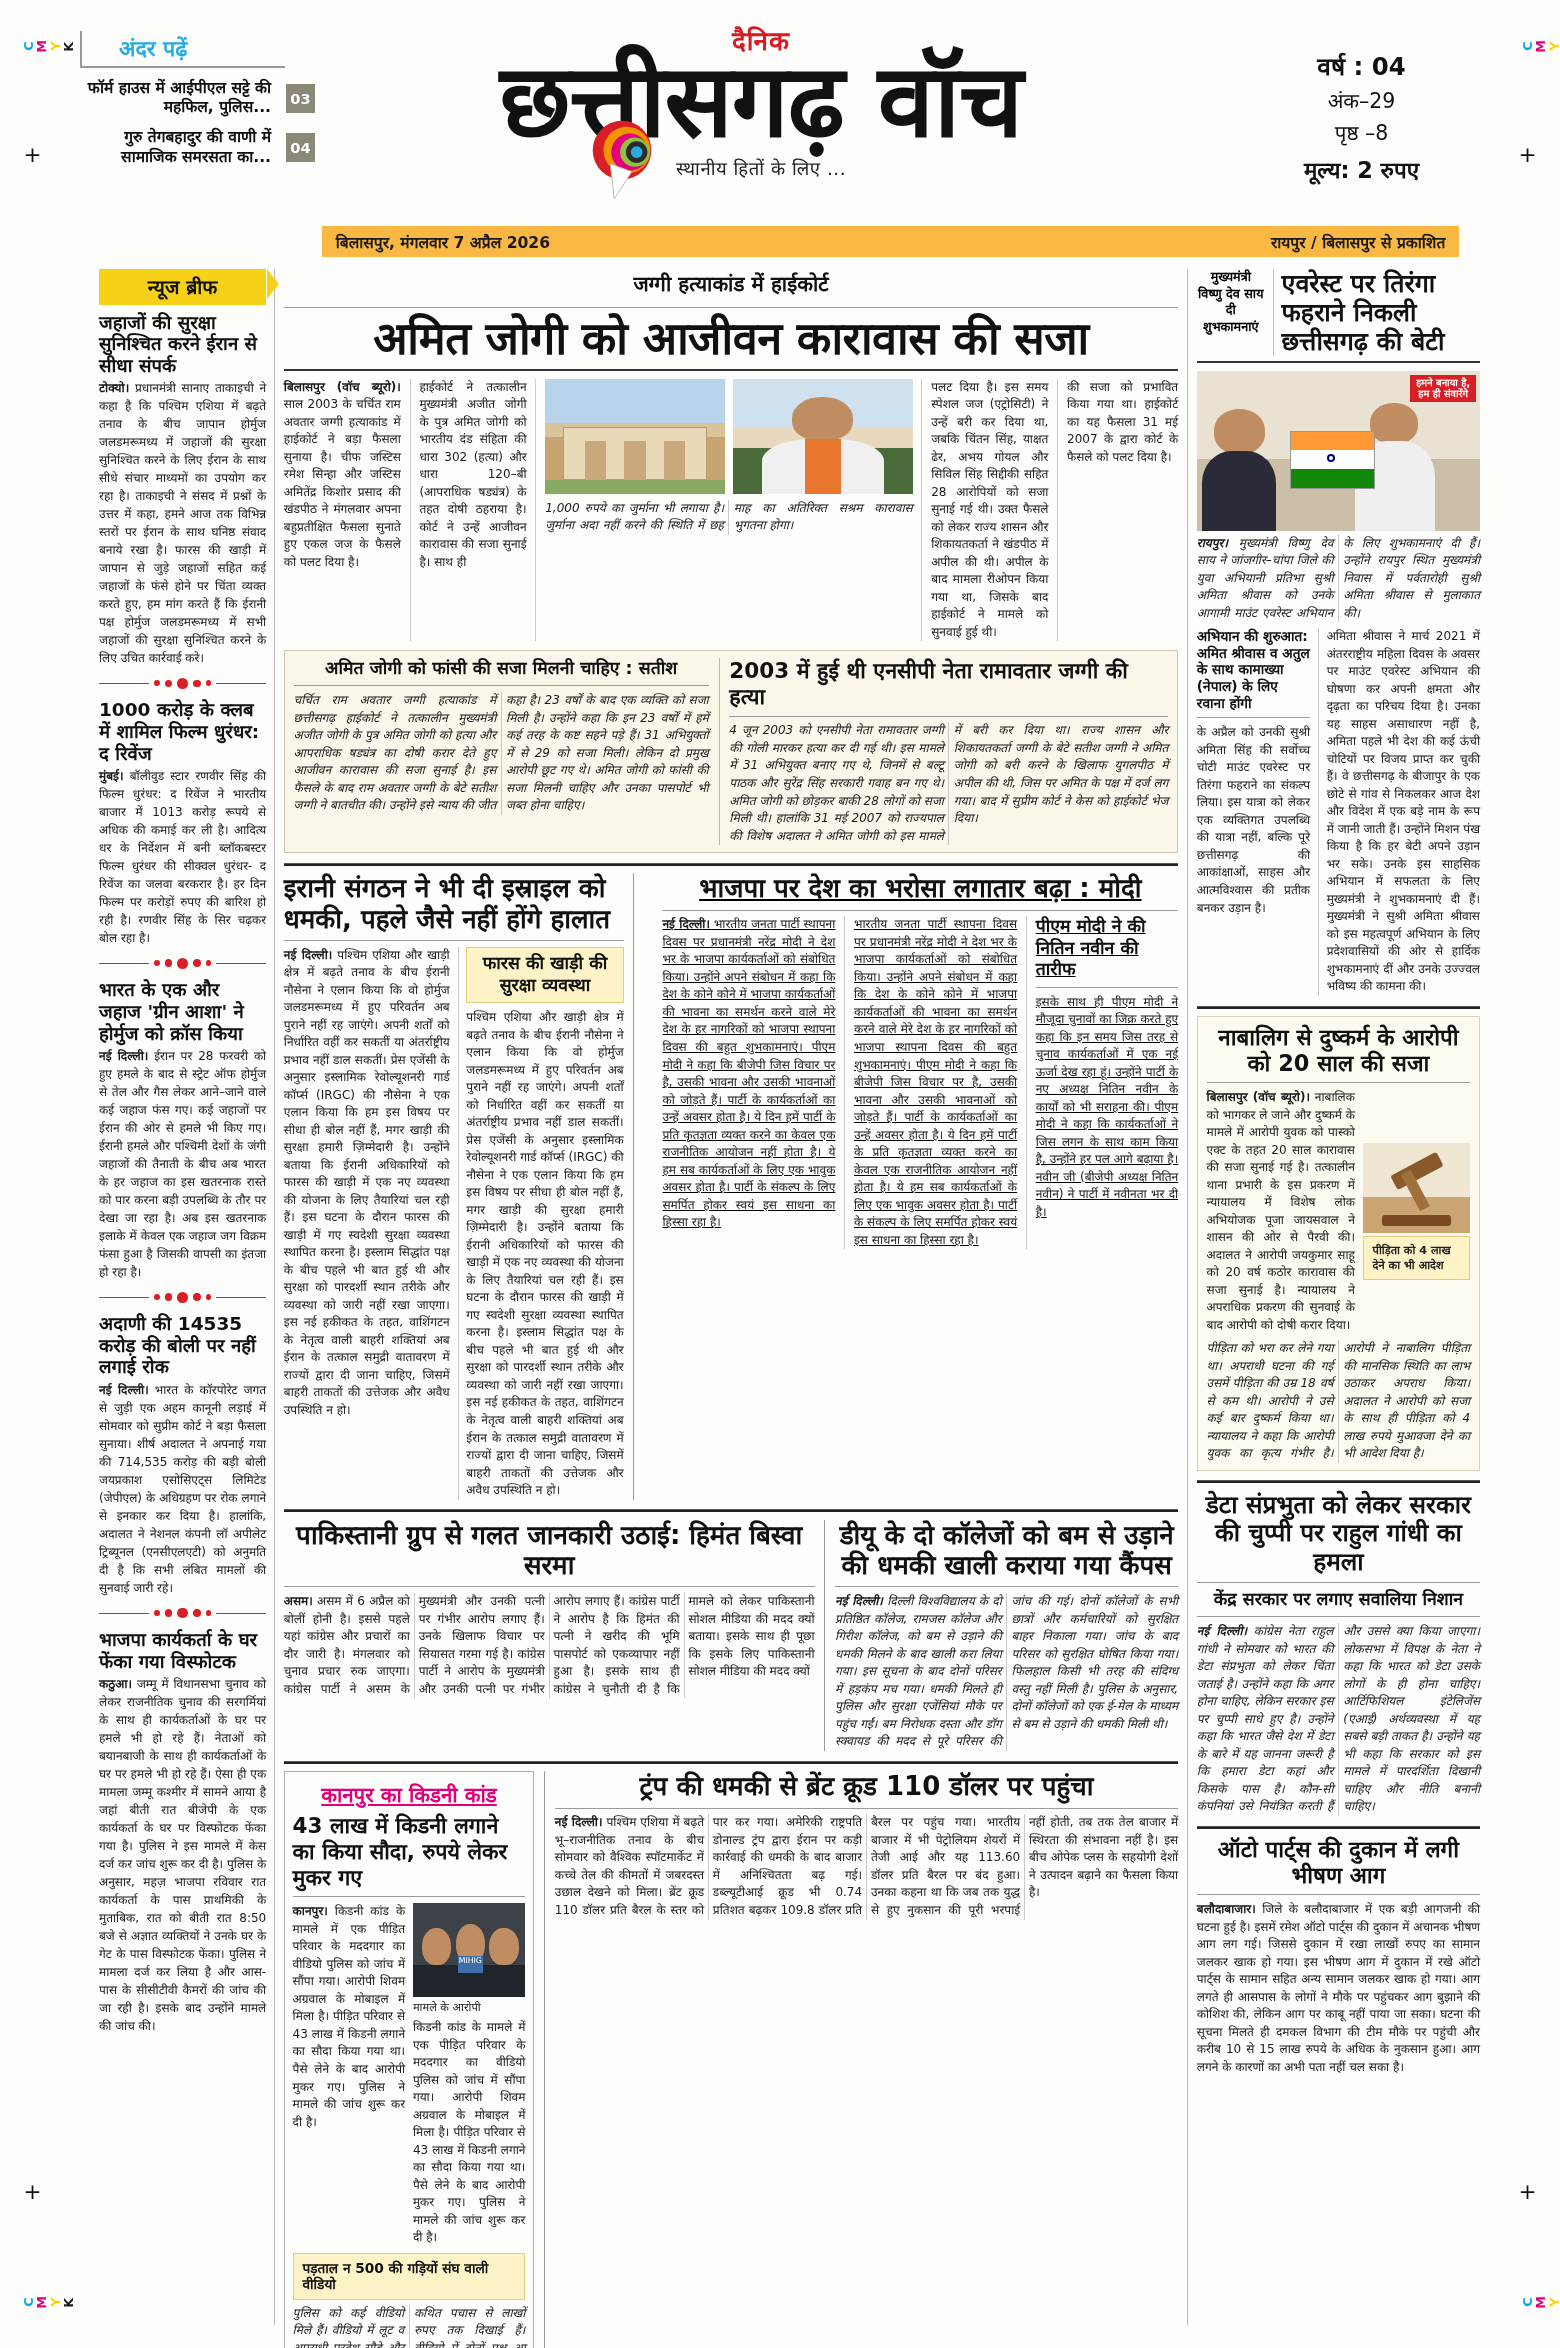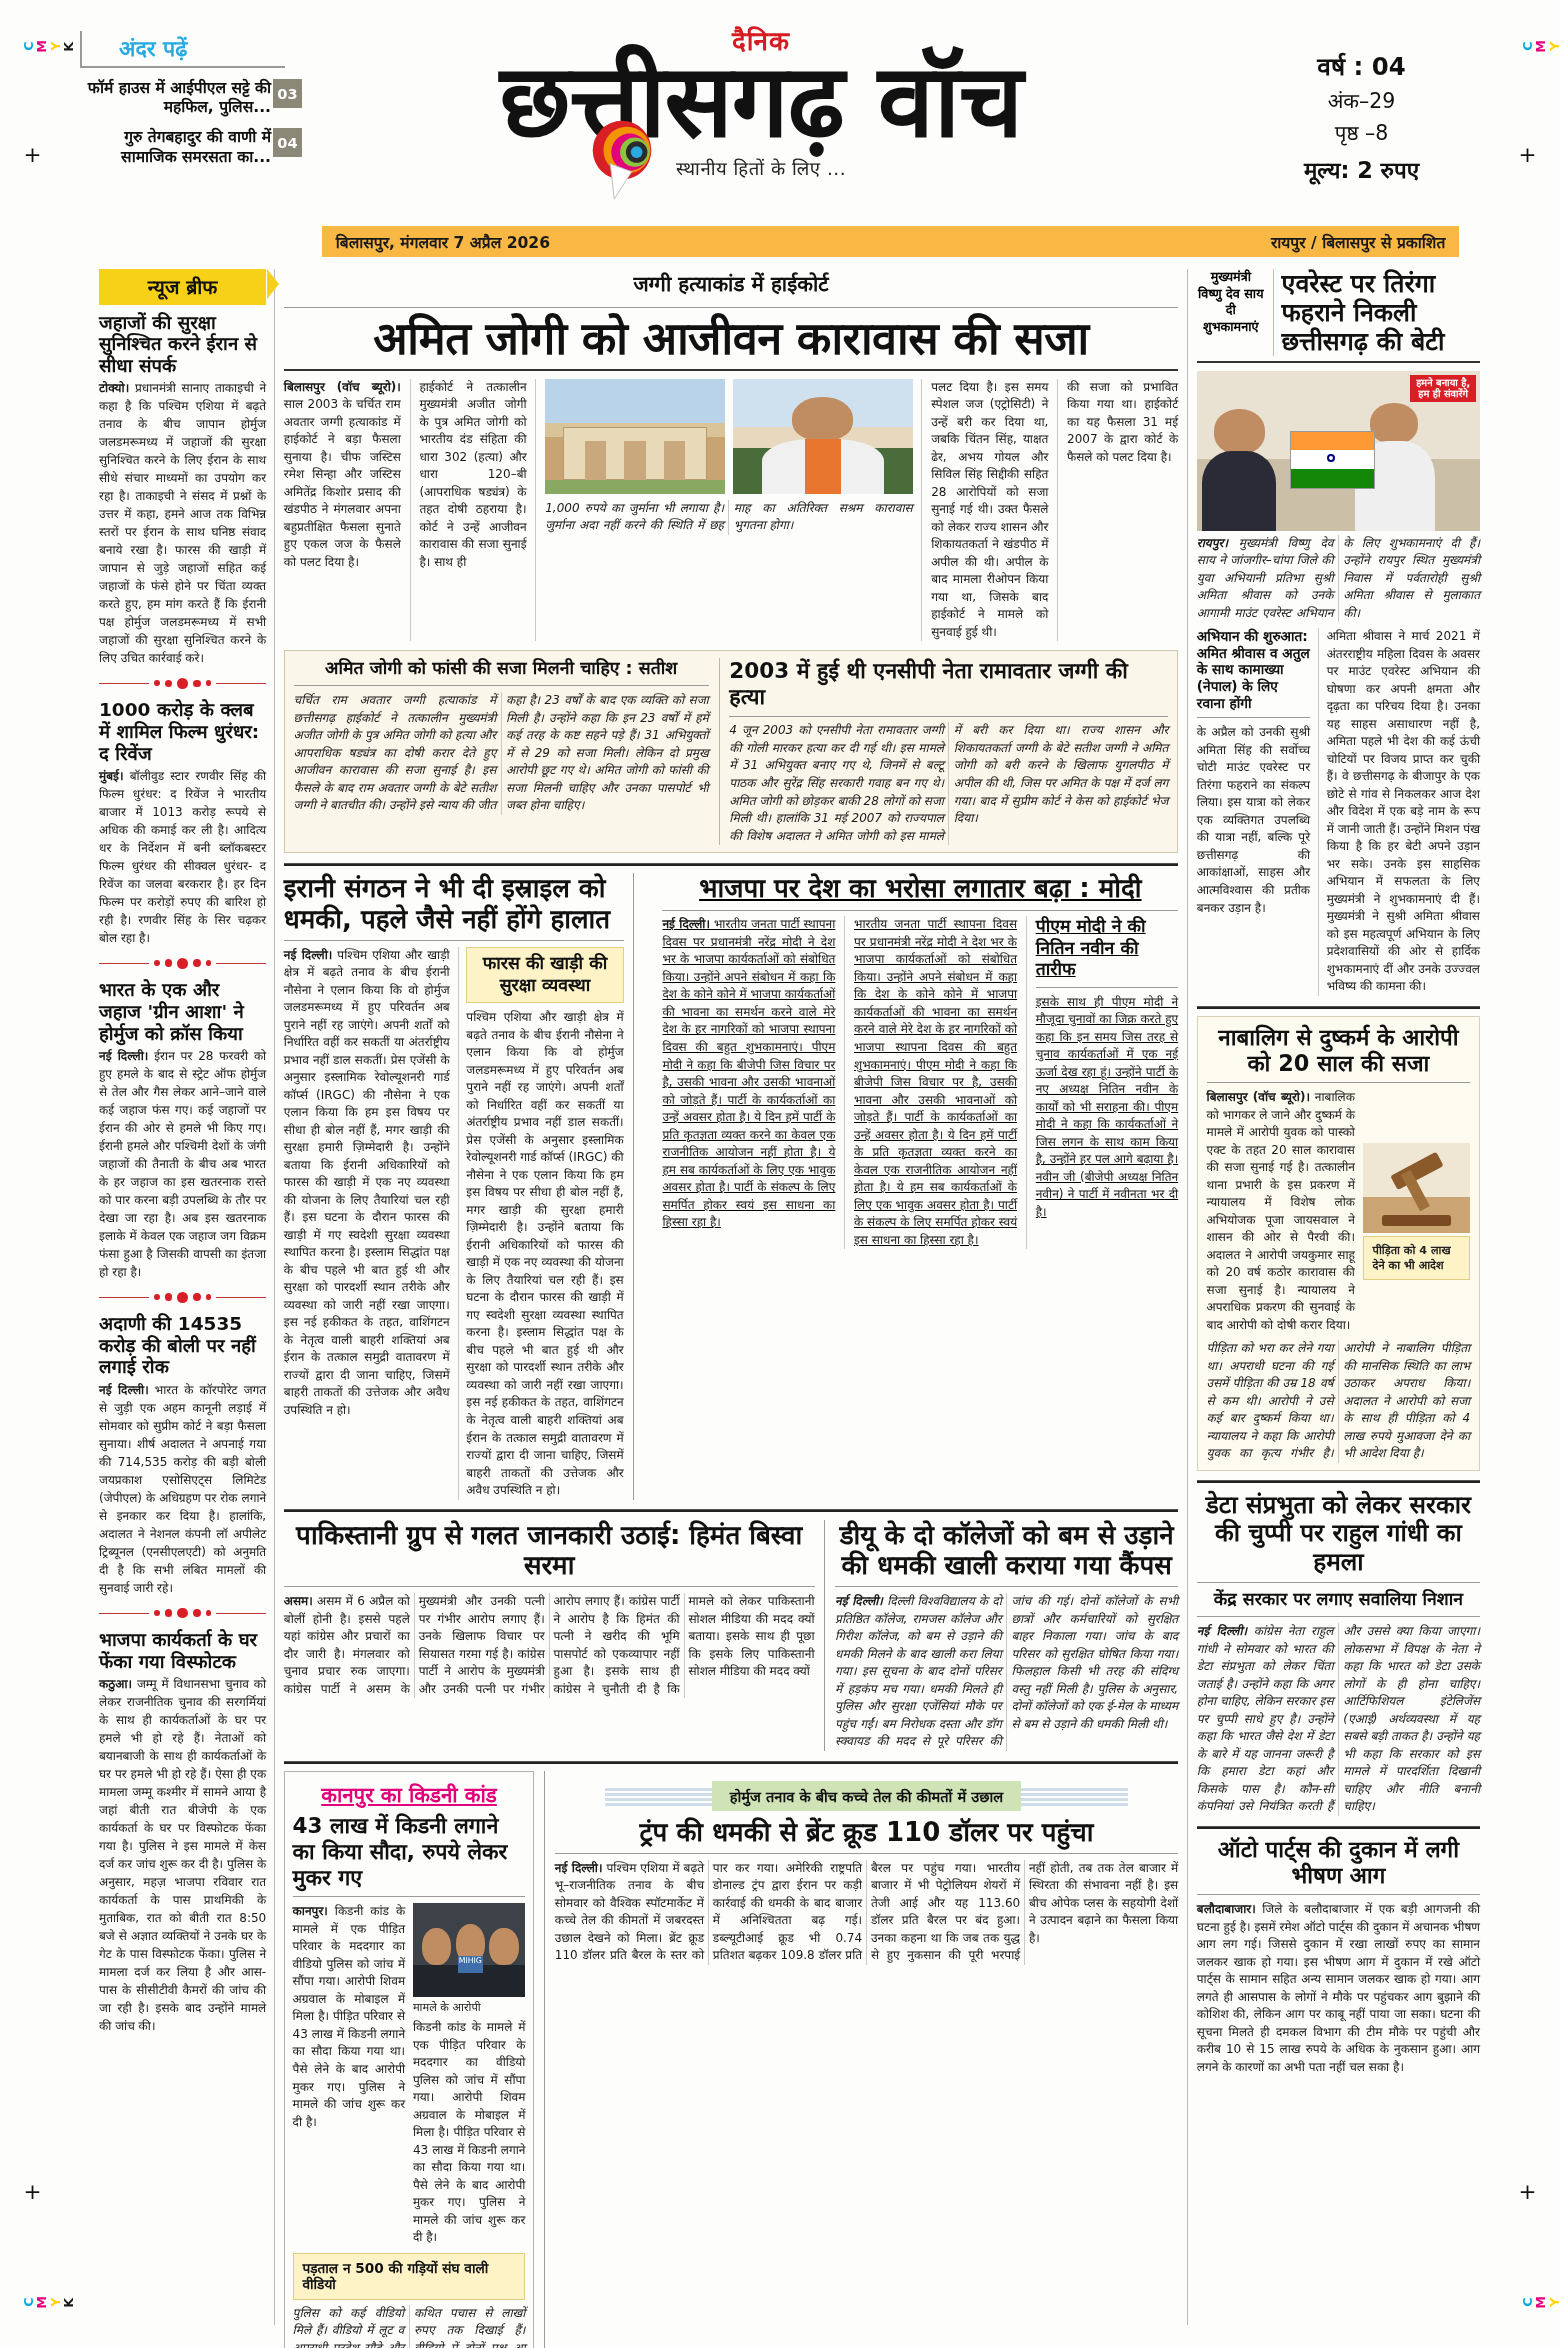--- a/index.html
+++ b/index.html
@@ -26,21 +26,21 @@
   .reg-plus { position: absolute; font-size: 21.5px; color: #111; line-height: 1; }
 
   
   .masthead { position: relative; height: 224px; padding: 13.7px 0 0 0; }
   .inside-box { position: absolute; left: 80px; top: 31px; width: 244px; }
   .inside-tag {
     color: #29abe2; font-weight: bold; font-size: 21.5px;
     border-left: 2.9px solid #999; border-bottom: 2px solid #999;
     padding: 2px 0 3.9px 37px; display: block; width: 205px;
   }
-  .inside-item { display: flex; margin-top: 10.7px; gap: 2px; }
+  .inside-item { display: flex; align-items: center; margin-top: 10.7px; gap: 15px; }
   .inside-item .txt { font-size: 15.6px; line-height: 1.25; font-weight: 600; color: #111; width: 191px; text-align: right; }
   .inside-item .pg {
     background: #8b8878; color: #fff; font-weight: bold; font-size: 14.6px;
     width: 29px; height: 29px; display: flex; align-items: center; justify-content: center; flex: 0 0 29px;
   }
 
   .title-wrap { position: absolute; left: 322px; top: 21.5px; width: 878px; text-align: center; }
   .daily-label { color: #d61b23; font-weight: bold; font-size: 26px; letter-spacing: 1px; margin-bottom: -7.8px; }
   .paper-title {
     font-size: 101px; font-weight: bold; color: #111; line-height: 1.02;
@@ -402,25 +402,20 @@
               <div class="body-t" style="margin-top:3.9px;"> किडनी कांड के मामले में एक पीड़ित परिवार के मददगार का वीडियो पुलिस को जांच में सौंपा गया। आरोपी शिवम अग्रवाल के मोबाइल में मिला है। पीड़ित परिवार से 43 लाख में किडनी लगाने का सौदा किया गया था। पैसे लेने के बाद आरोपी मुकर गए। पुलिस ने मामले की जांच शुरू कर दी है।</div>
             </div>
           </div>
           <div class="tint-yellow" style="margin-top:5.9px;">
             <div class="hl-sm" style="font-size:13.7px;">पड़ताल न 500 की गड़ियों संघ वाली वीडियो</div>
           </div>
           <div class="body-t cols2" style="margin-top:4.9px;">पुलिस को कई वीडियो मिले हैं। वीडियो में लूट व अपराधी परदेश सौदे और अज्ञात दिखाई दे रहे हैं। 19 सेकंड के वीडियो में दोनों पक्ष बात कर रहे हैं। पीड़ित पर 500 रुपये की कथित पचास से लाखों रुपए तक दिखाई हैं। वीडियो में दोनों पक्ष आ रहे हैं। कथित टीमएँ ने वीडियो के आधार पर पूछताछ शुरू कर दी है।</div>
         </div>
 
         <div style="flex:1 1 auto; border-left:1px solid #9a9a9a; padding-left:9.8px;">
-          <div class="ribbon-wrap">
-            <div class="stripes"></div>
-            <div class="grn-ribbon" style="flex:0 0 auto;">होर्मुज तनाव के बीच कच्चे तेल की कीमतों में उछाल</div>
-            <div class="stripes"></div>
-          </div>
           <div class="hl-lg center-h">ट्रंप की धमकी से ब्रेंट क्रूड 110 डॉलर पर पहुंचा</div>
           <div class="rule-thin"></div>
           <div class="body-t cols4">
             <b class="dl">नई दिल्ली।</b><span> पश्चिम एशिया में बढ़ते भू–राजनीतिक तनाव के बीच सोमवार को वैश्विक स्पॉटमार्केट में कच्चे तेल की कीमतों में जबरदस्त उछाल देखने को मिला। ब्रेंट क्रूड 110 डॉलर प्रति बैरल के स्तर को पार कर गया। अमेरिकी राष्ट्रपति डोनाल्ड ट्रंप द्वारा ईरान पर कड़ी कार्रवाई की धमकी के बाद बाजार में अनिश्चितता बढ़ गई। डब्ल्यूटीआई क्रूड भी 0.74 प्रतिशत बढ़कर 109.8 डॉलर प्रति बैरल पर पहुंच गया। भारतीय बाजार में भी पेट्रोलियम शेयरों में तेजी आई और यह 113.60 डॉलर प्रति बैरल पर बंद हुआ। उनका कहना था कि जब तक युद्ध से हुए नुकसान की पूरी भरपाई नहीं होती, तब तक तेल बाजार में स्थिरता की संभावना नहीं है। इस बीच ओपेक प्लस के सहयोगी देशों ने उत्पादन बढ़ाने का फैसला किया है।</span>
           </div>
         </div>
       </div>
 
     </div>
 

